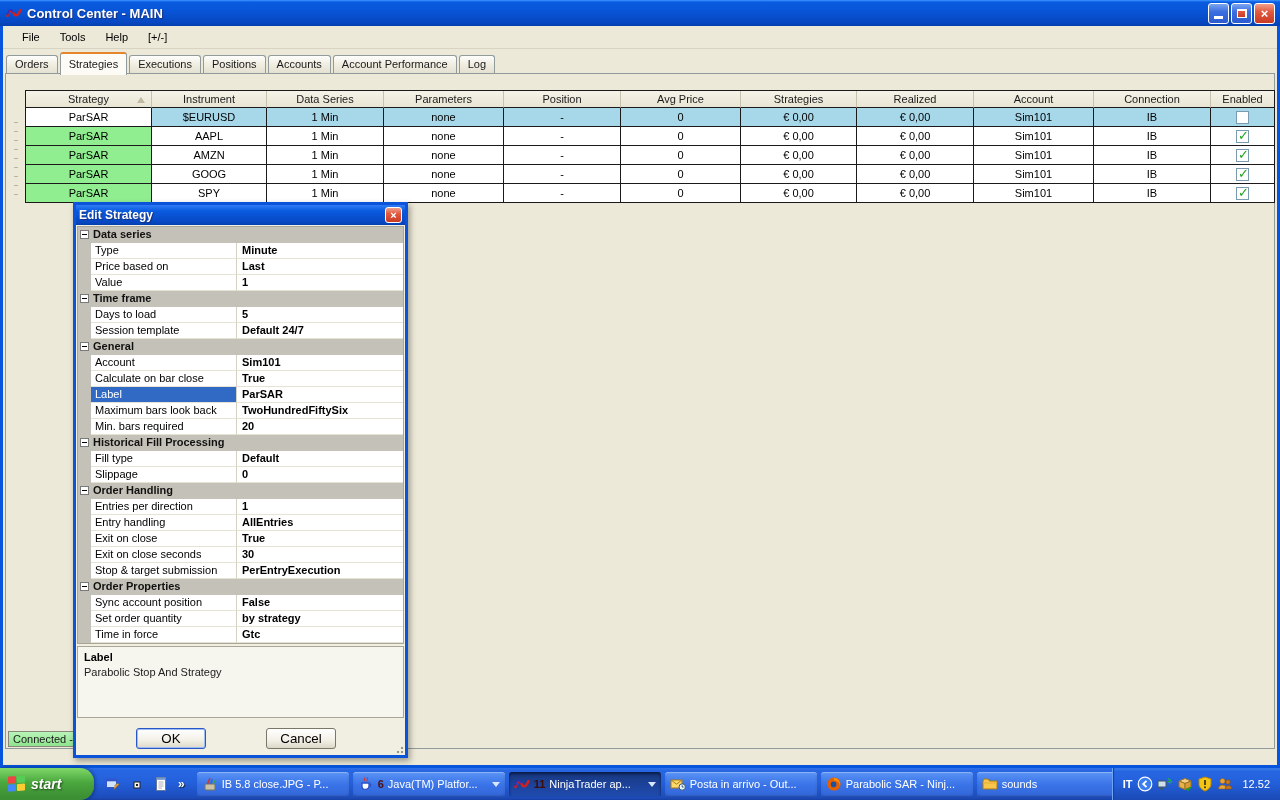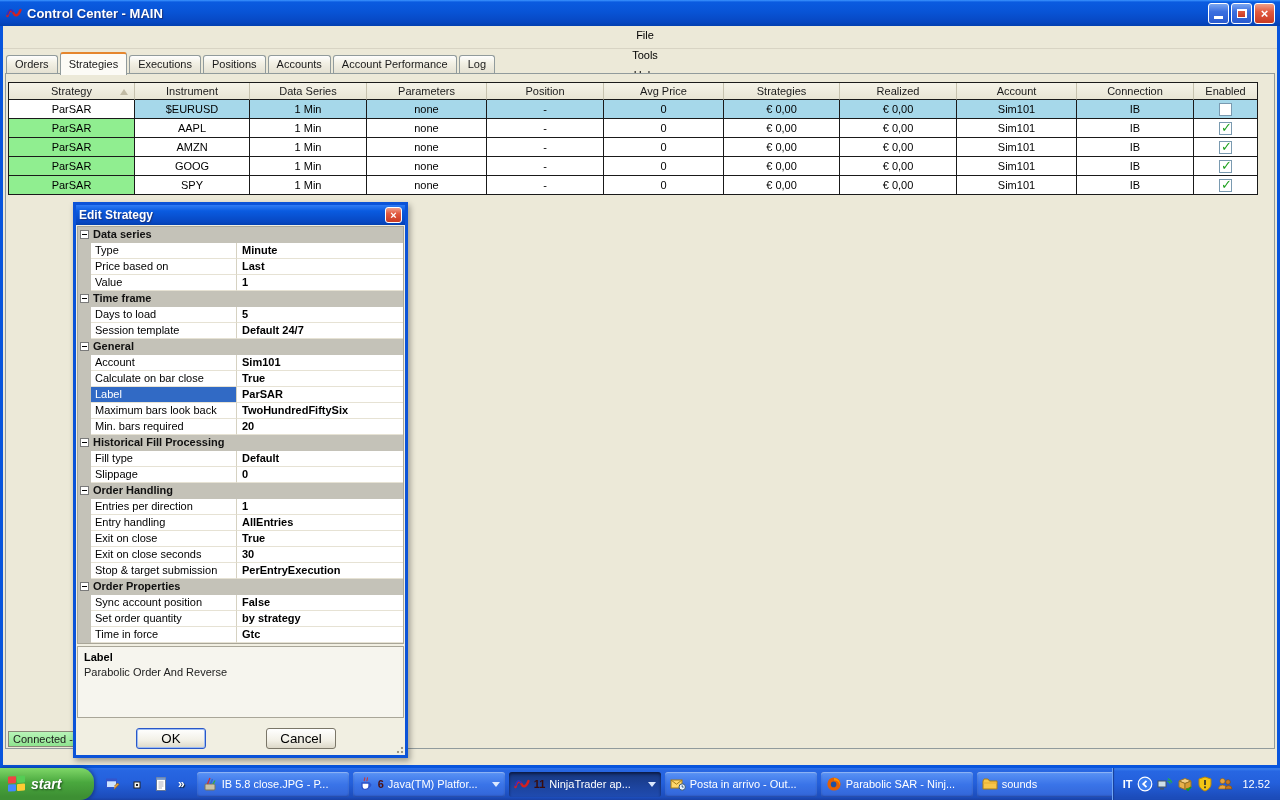--- a/index.html
+++ b/index.html
@@ -20,35 +20,35 @@
              background:linear-gradient(180deg,#7ba6f0 0%,#3b6fe0 40%,#2a5bd0 100%); }
   .win-btn.close { background:linear-gradient(180deg,#f0a08a 0%,#e25a40 40%,#c83a23 100%); }
   .win-btn .bar { width:9px; height:3px; background:#fff; margin-top:9px; }
   .win-btn .restore-glyph { position:relative; width:10px; height:9px; }
   .win-btn .restore-glyph::before { content:""; position:absolute; right:0; top:0; width:7px; height:6px; border:1px solid #fff; border-top-width:2px; }
   .win-btn .restore-glyph::after { content:""; position:absolute; left:0; bottom:0; width:7px; height:6px; border:1px solid #fff; border-top-width:2px; background:linear-gradient(180deg,#e25a40,#c83a23); }
   .win-btn.close span { font-size:13px; line-height:13px; }
 
   .menubar { position:absolute; left:0; top:26px; width:1274px; height:23px;
              background:var(--client-beige); border-bottom:1px solid #d8d4c4;
-             display:flex; align-items:center; padding-left:10px; gap:2px;flex-direction:column; }
+             display:flex; align-items:center; padding-left:10px; gap:2px; }
   .menu-item { padding:3px 9px; color:#000; }
 
   .tabstrip { position:absolute; left:0; top:50px; width:1274px; height:24px; display:flex; align-items:flex-end; padding-left:3px; }
   .tab { height:19px; padding:2px 8px 0 8px; margin-right:2px; border:1px solid #919B9C; border-bottom:none;
          border-radius:3px 3px 0 0; background:linear-gradient(180deg,#fefefe 0%,#f2f0e4 40%,#e2dfd0 100%);
          color:#1a1a1a; white-space:nowrap; }
   .tab.active { height:23px; padding-top:4px; background:#fcfbf6; border-top:2px solid var(--active-tab-orange);
                 position:relative; z-index:2; margin-bottom:-1px; }
 
   .tabpage { position:absolute; left:2px; top:73px; width:1270px; height:676px;
              border:1px solid #919B9C; background:var(--client-beige); }
 
   
-  .table-wrap { position:absolute; left:2px; top:8px; display:flex;flex-direction:column; }
+  .table-wrap { position:absolute; left:2px; top:16px; display:flex; }
   .row-gutter { width:17px; background:var(--client-beige);
                 background-image:repeating-linear-gradient(180deg, transparent 0 8px, #b8b49e 8px 9px);
                 background-size:4px 100%; background-repeat:no-repeat; background-position:6px 24px; }
   .sTable { border:1px solid #1a1a1a; border-bottom:none; }
   .trow { display:grid; grid-template-columns:126px 115px 117px 120px 117px 120px 116px 117px 120px 117px 63px; }
   .thead .tcell { background:linear-gradient(180deg,#f5f3e8,#e8e5d4); border-right:1px solid #c6c2ae; border-bottom:1px solid #1a1a1a;
                   height:17px; color:#1a1a1a; display:flex; align-items:center; justify-content:center; position:relative; }
   .thead .tcell:last-child { border-right:none; }
   .sort-asc { position:absolute; right:6px; top:6px; width:0; height:0;
               border-left:4px solid transparent; border-right:4px solid transparent; border-bottom:6px solid #c0baa4; }
@@ -417,21 +417,21 @@
           <span class="g-value">by strategy</span>
         </div>
         <div class="grid-row prop">
           <span class="g-gutter"></span>
           <span class="g-name">Time in force</span>
           <span class="g-value">Gtc</span>
         </div>
       </div>
     <div class="helppane">
       <div class="h-title">Label</div>
-      <div class="h-text">Parabolic Order And Reverse</div>
+      <div class="h-text">Parabolic Stop And Strategy</div>
     </div>
     <div class="dlg-btnrow">
       <button class="xp-btn focused">OK</button>
       <button class="xp-btn">Cancel</button>
     </div>
     <div class="resize-grip"></div>
   </div>
 
   <div class="taskbar">
     <div class="start-btn">

